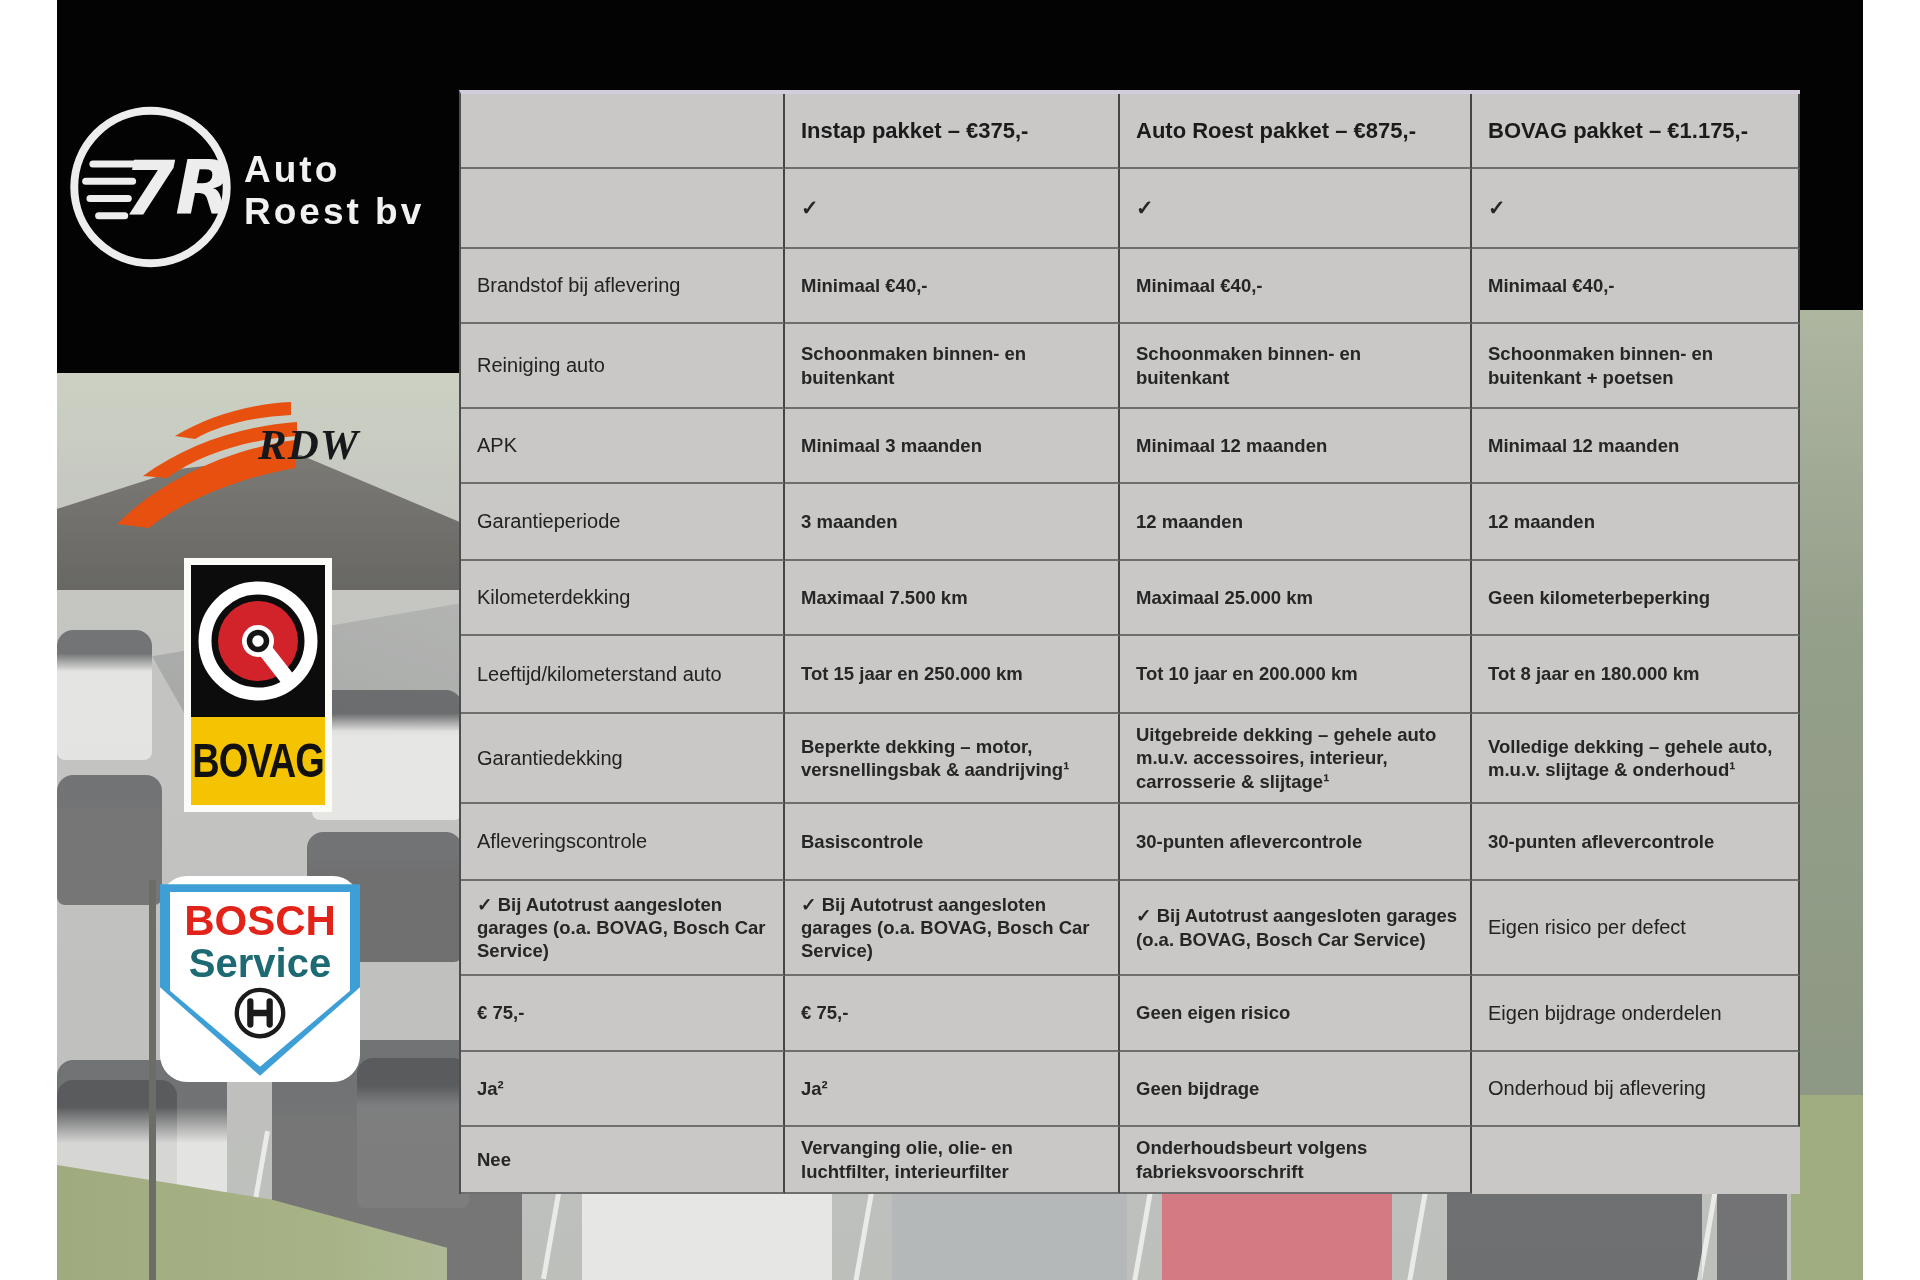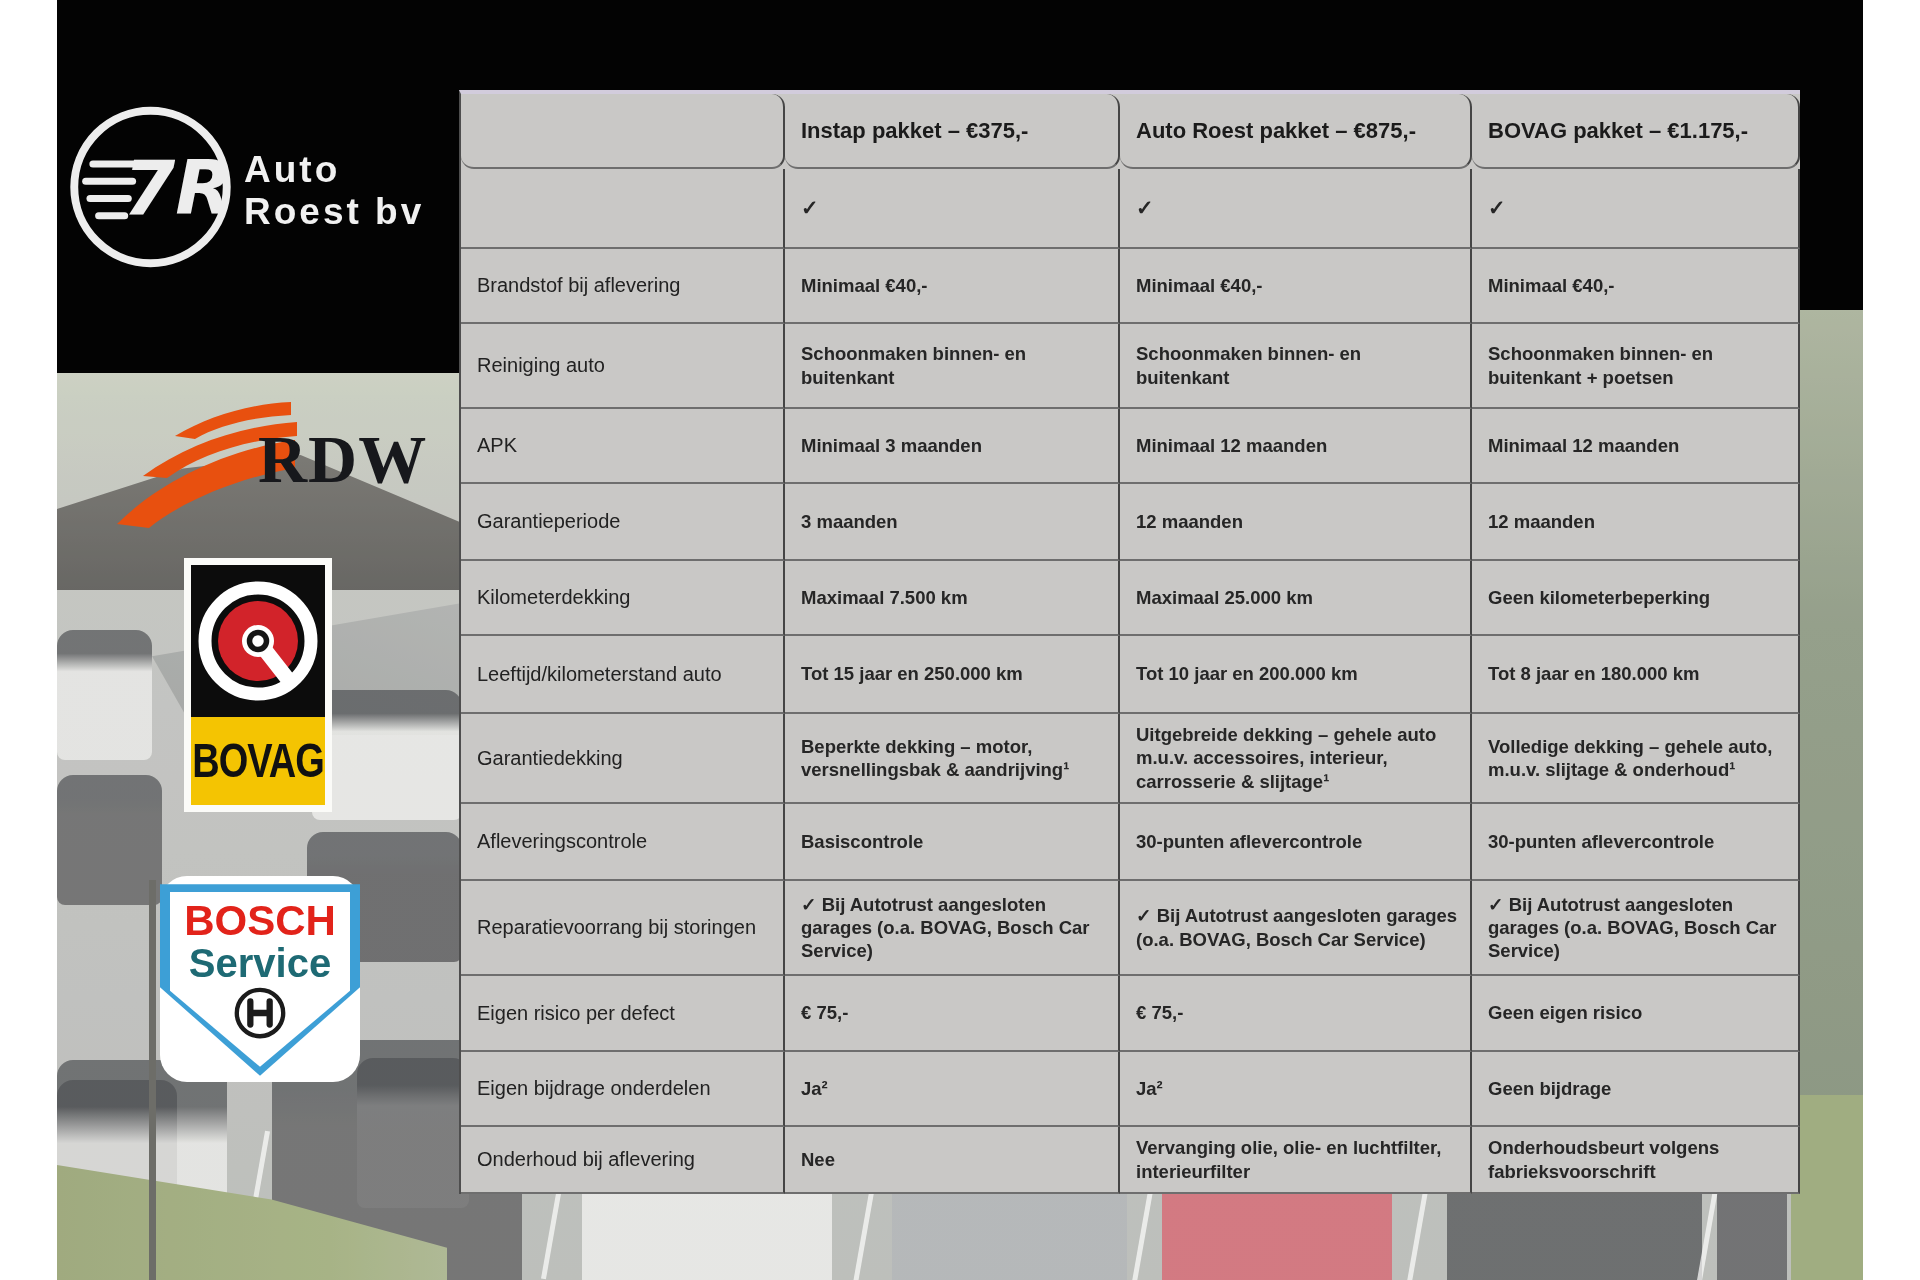--- a/index.html
+++ b/index.html
@@ -32,21 +32,21 @@
   
   .black-top{position:absolute;left:57px;top:0;width:1806px;height:310px;background:#030303;}
   .brand-box{position:absolute;left:57px;top:0;width:402px;height:373px;background:#030303;
              display:flex;align-items:center;}
   .brand-name{margin-top:8px;color:#f1f1f1;font-size:37px;font-weight:bold;letter-spacing:3px;}
 
   
   .rdw{position:absolute;left:100px;top:392px;width:330px;height:190px;}
   .rdw svg{position:absolute;left:0;top:0;}
   .rdw-text{position:absolute;left:158px;top:28px;font-family:"Liberation Serif",serif;
-            font-weight:bold;font-size:68px;color:#17181c;letter-spacing:1px;}
+            font-weight:bold;font-size:43px;color:#17181c;letter-spacing:1px;font-style:italic;}
 
   .bovag{position:absolute;left:184px;top:558px;width:148px;height:254px;background:#fbfbf8;}
   .bovag-black{margin:7px 7px 0 7px;height:152px;background:#0c0c0c;display:flex;
                align-items:center;justify-content:center;}
   .bovag-yellow{margin:0 7px 7px 7px;height:88px;background:#f4c402;display:flex;
                 align-items:center;justify-content:center;}
   .bovag-text{font-size:38px;font-weight:900;color:#111;transform:scaleY(1.25);
               letter-spacing:-1px;}
 
   .bosch{position:absolute;left:160px;top:876px;width:200px;height:206px;background:#fff;border-radius:27px;}
@@ -59,21 +59,21 @@
   .bosch-t2{font-size:40px;font-weight:bold;color:#1e6a74;line-height:1.05;}
 
   
   .tbl{position:absolute;left:459px;top:90px;background:#c9c8c6;
        border-top:4px solid #d2ccdc;border-left:2px solid #4e4e4e;
        display:grid;grid-template-columns:324px 335px 352px 328px;
        grid-template-rows:75px 80px 75px 85px 75px 77px 75px 78px 90px 77px 95px 76px 75px 67px;}
   .cell{border-right:2px solid #454545;border-bottom:2px solid #6e6e6e;box-sizing:border-box;
         display:flex;align-items:center;padding:6px 12px 6px 16px;color:#222222;
         background:#c9c8c6;}
-  .head{font-size:22px;font-weight:bold;color:#1b1b1b;border-radius:13px;}
+  .head{font-size:22px;font-weight:bold;color:#1b1b1b;}
   .lab{font-size:20px;font-weight:normal;color:#222;}
   .val{font-size:18.5px;font-weight:bold;line-height:1.25;color:#262626;}
   .chk{font-size:21px;}
 </style>
 </head>
 <body>
 
 <div class="page">
 
   <div class="photo">
@@ -214,21 +214,20 @@
     <div class="cell lab">Garantiedekking</div>
     <div class="cell val">Beperkte dekking – motor, versnellingsbak &amp; aandrijving¹</div>
     <div class="cell val">Uitgebreide dekking – gehele auto m.u.v. accessoires, interieur, carrosserie &amp; slijtage¹</div>
     <div class="cell val">Volledige dekking – gehele auto, m.u.v. slijtage &amp; onderhoud¹</div>
 
     <div class="cell lab">Afleveringscontrole</div>
     <div class="cell val">Basiscontrole</div>
     <div class="cell val">30-punten aflevercontrole</div>
     <div class="cell val">30-punten aflevercontrole</div>
 
-    <div class="cell lab">Reparatievoorrang bij storingen</div>
     <div class="cell val">✓ Bij Autotrust aangesloten garages (o.a. BOVAG, Bosch Car Service)</div>
     <div class="cell val">✓ Bij Autotrust aangesloten garages (o.a. BOVAG, Bosch Car Service)</div>
     <div class="cell val">✓ Bij Autotrust aangesloten garages (o.a. BOVAG, Bosch Car Service)</div>
 
     <div class="cell lab">Eigen risico per defect</div>
     <div class="cell val">€ 75,-</div>
     <div class="cell val">€ 75,-</div>
     <div class="cell val">Geen eigen risico</div>
 
     <div class="cell lab">Eigen bijdrage onderdelen</div>

